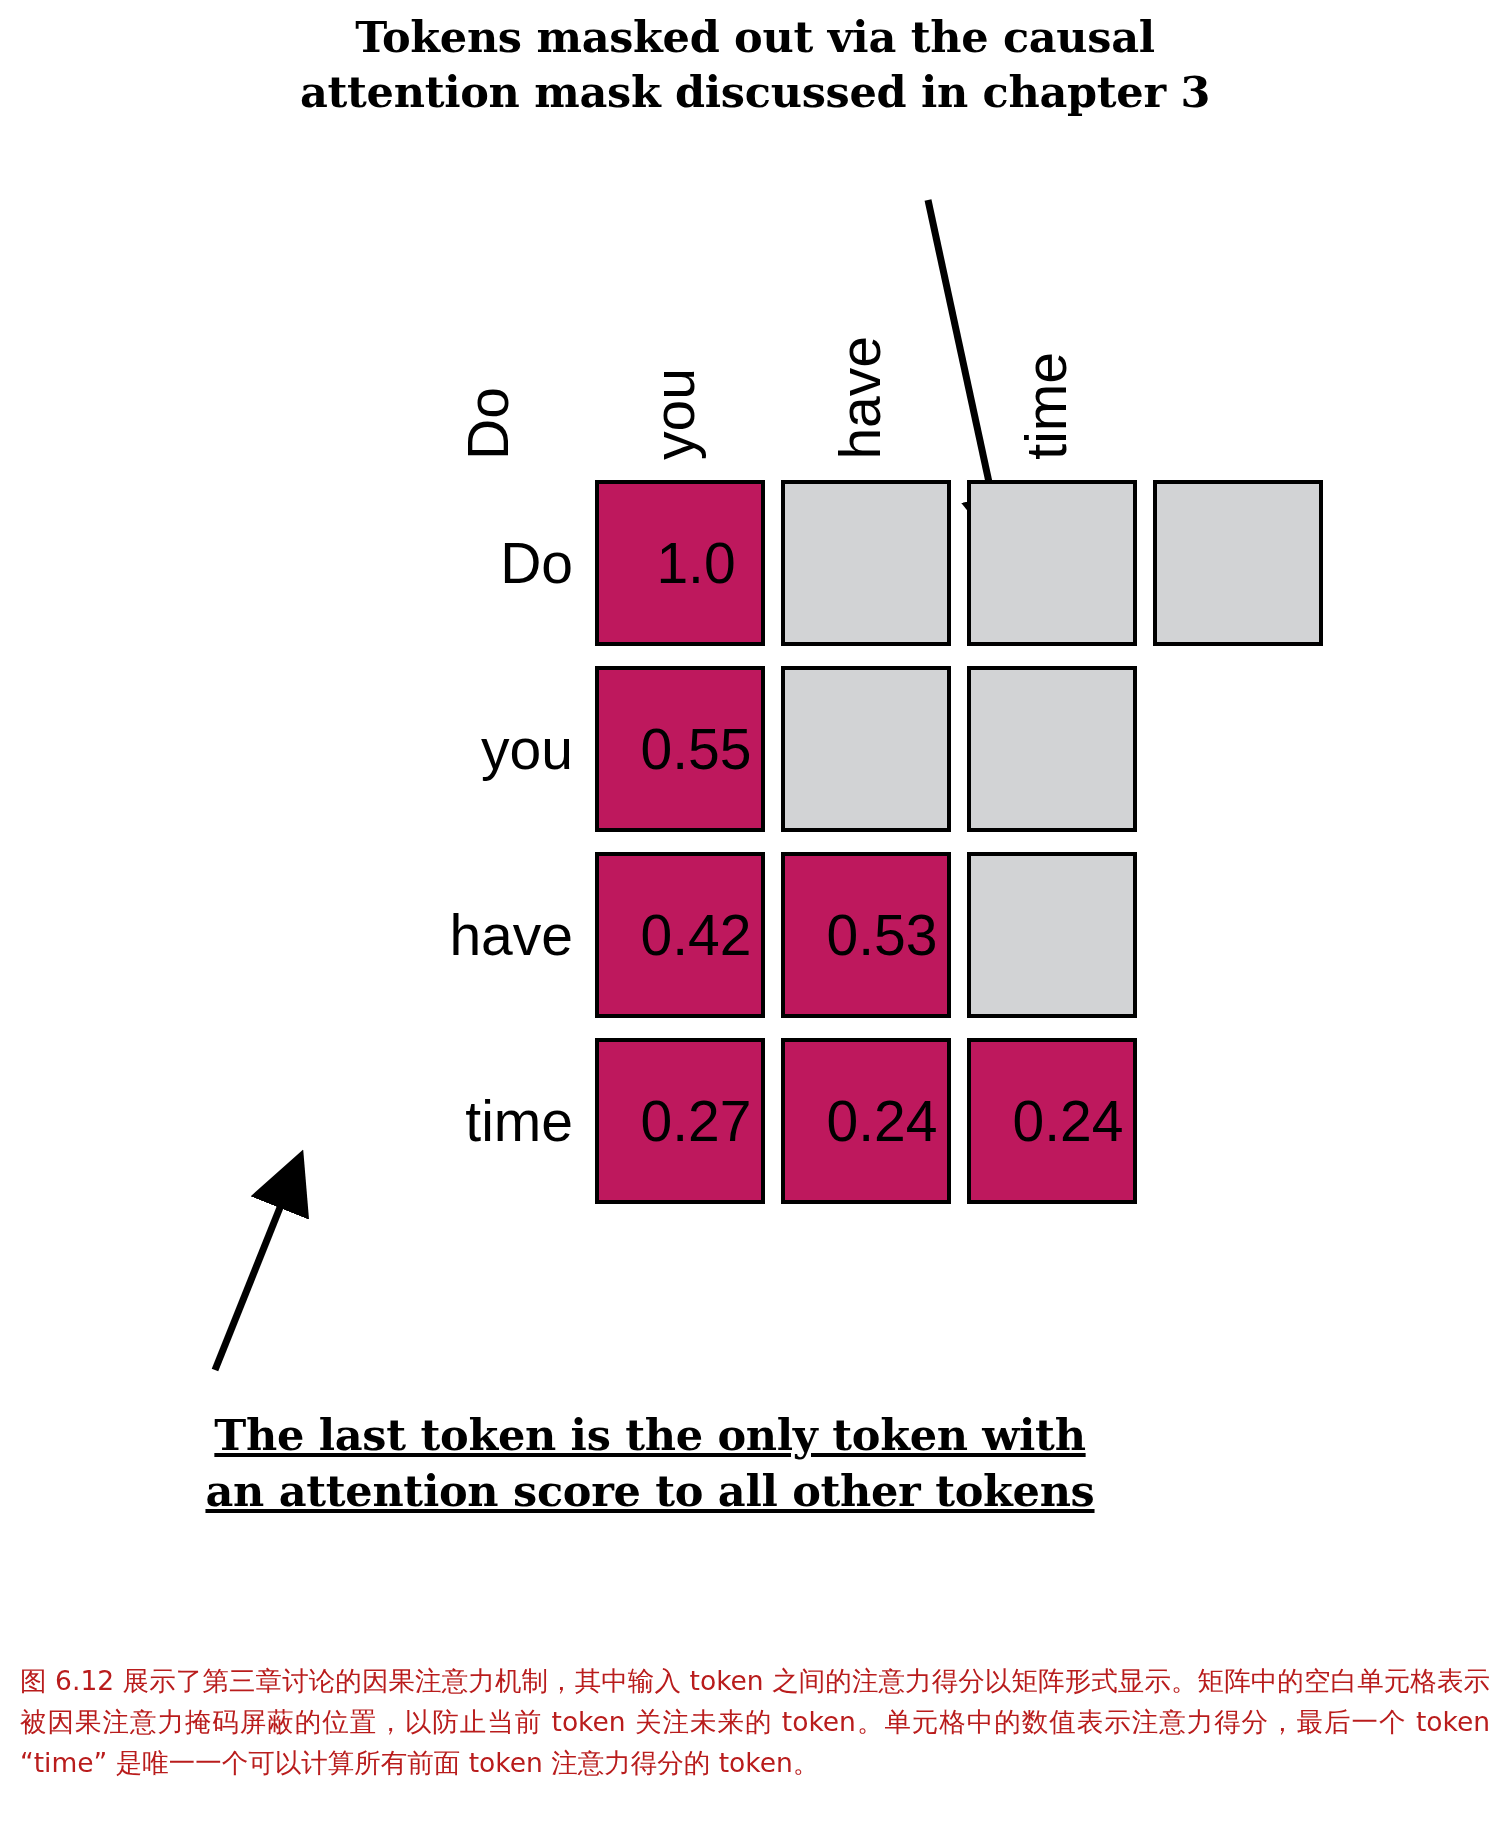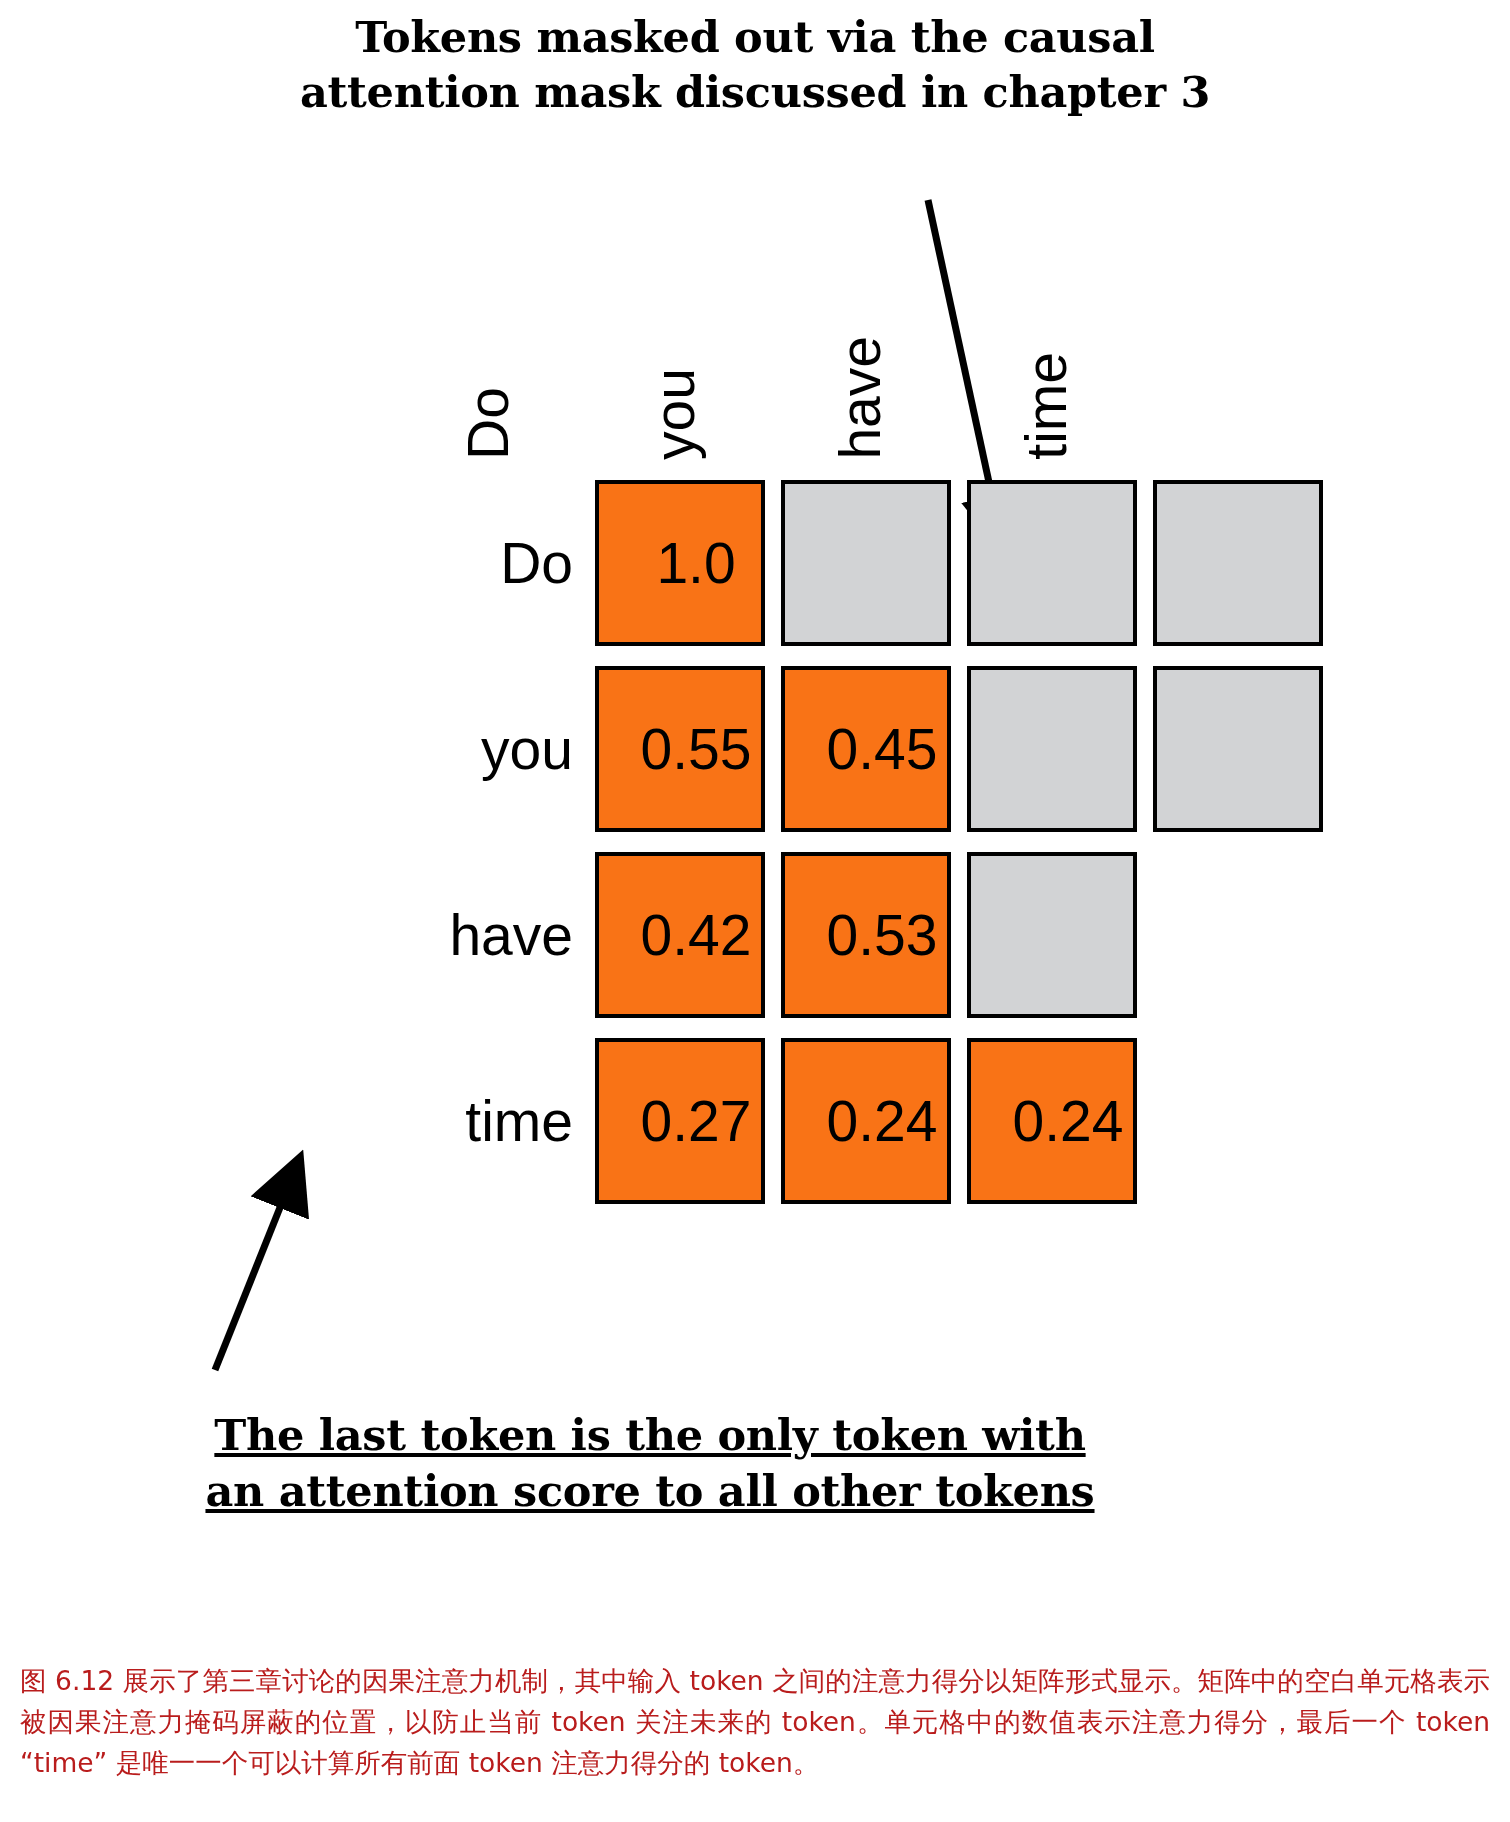--- a/index.html
+++ b/index.html
@@ -113,21 +113,21 @@
     border: 4px solid #000000;
     box-sizing: border-box;
     margin-right: 16px;
     display: flex;
     align-items: center;
     justify-content: center;
     font-size: 57px;
     line-height: 1;
   }
   .cell.filled {
-    background: #f97316;
+    background: #be185d;
     padding-left: 32px;
   }
   .cell.masked {
     background: #d2d3d5;
   }
 
   
   .caption {
     position: absolute;
     left: 20px;
@@ -181,21 +181,20 @@
       <div class="row-header">Do</div>
       <div class="cell filled">1.0</div>
       <div class="cell masked"></div>
       <div class="cell masked"></div>
       <div class="cell masked"></div>
     </div>
 
     <div class="grid-row">
       <div class="row-header">you</div>
       <div class="cell filled">0.55</div>
-      <div class="cell filled">0.45</div>
       <div class="cell masked"></div>
       <div class="cell masked"></div>
     </div>
 
     <div class="grid-row">
       <div class="row-header">have</div>
       <div class="cell filled">0.42</div>
       <div class="cell filled">0.53</div>
       <div class="cell masked"></div>
     </div>

